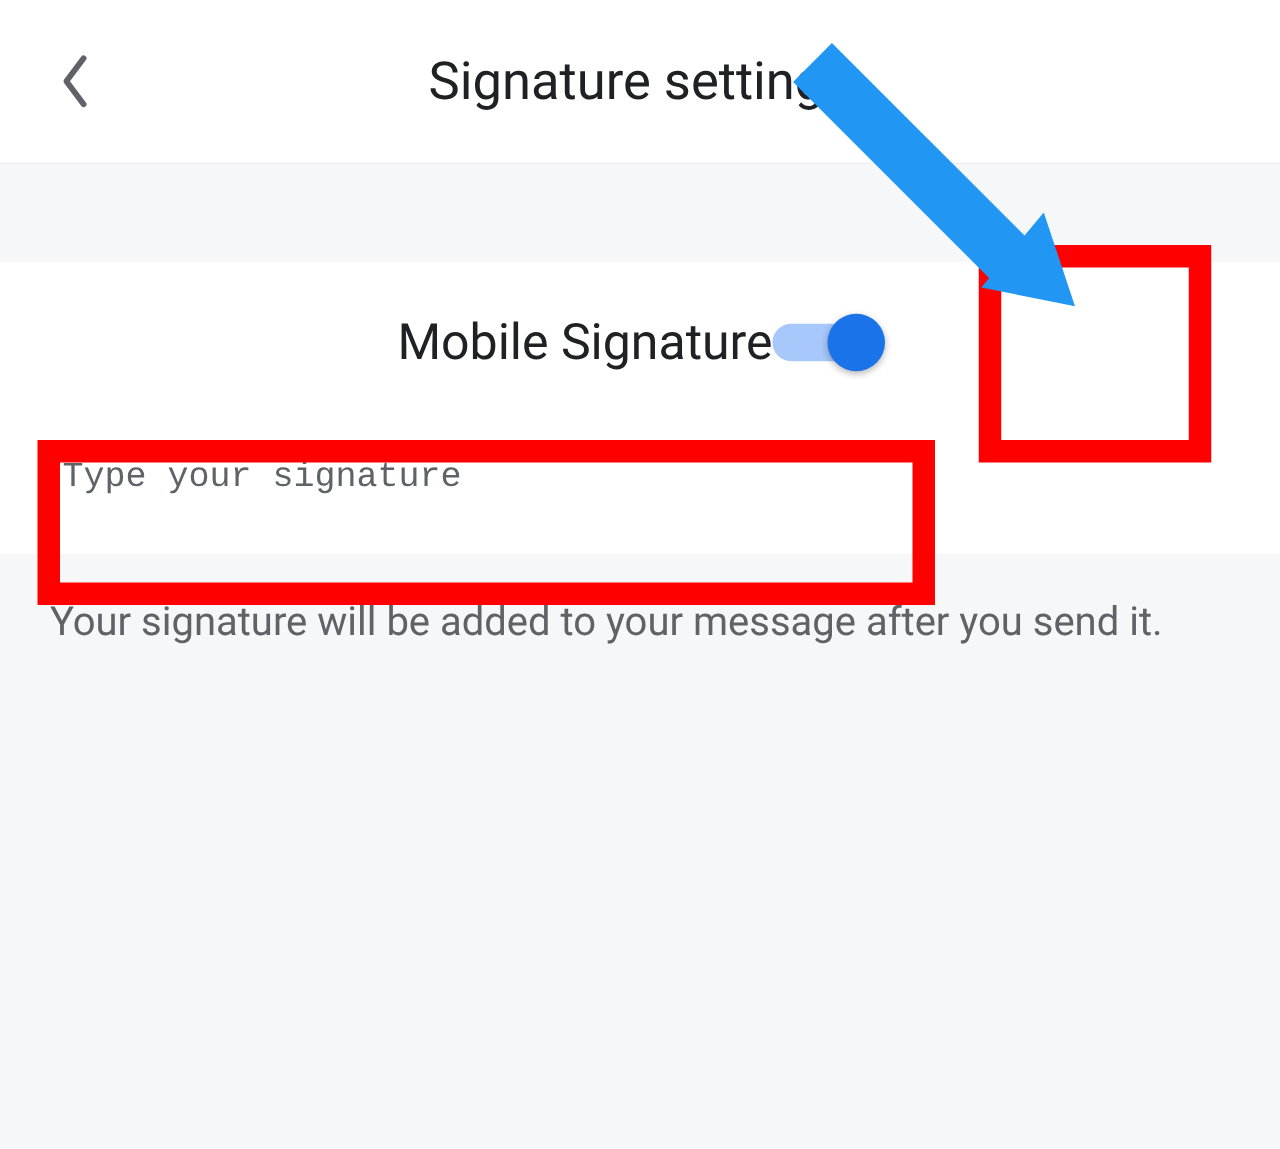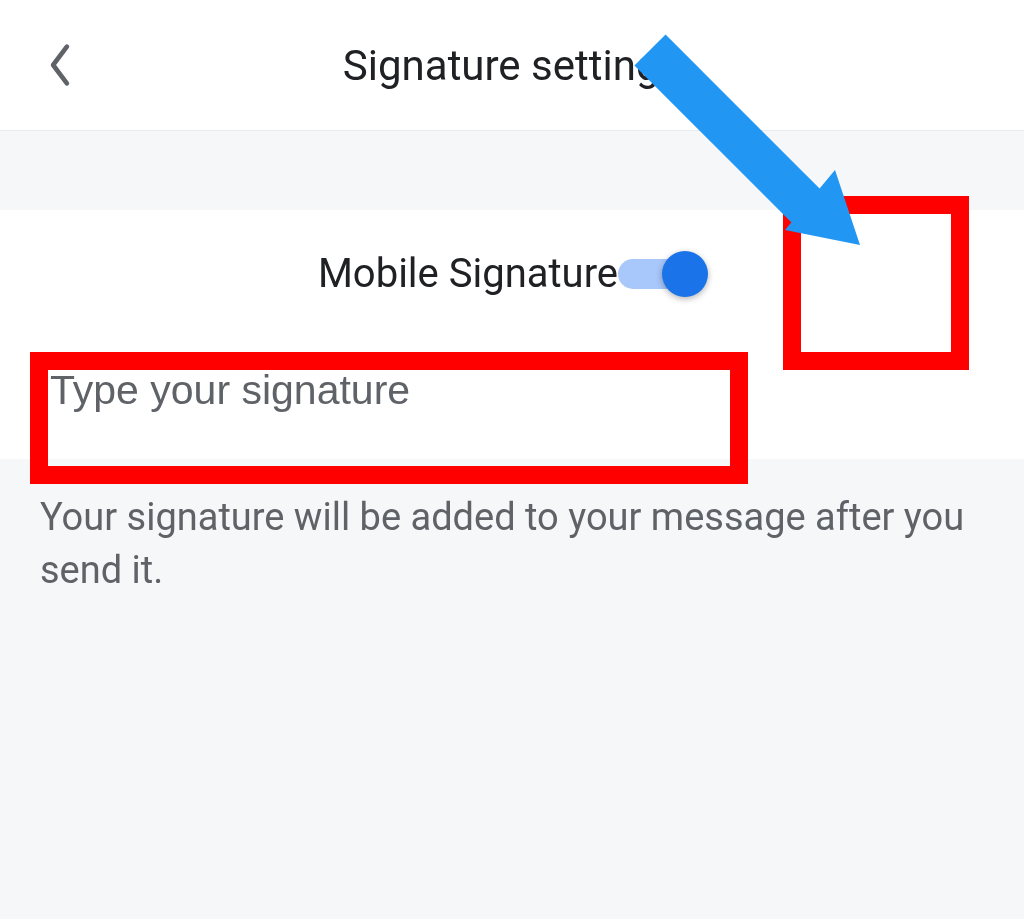--- a/index.html
+++ b/index.html
@@ -89,35 +89,35 @@
       box-shadow: 0 2px 6px rgba(0,0,0,0.3);
     }
     .input-row {
       background: #fff;
       padding: 30px 50px 45px 50px;
     }
     .signature-input {
       width: 100%;
       border: none;
       outline: none;
-      font-size: 41px;
+      font-size: 28px;
       color: #1d4ed8;
       background: transparent;
-      font-family: Liberation Sans, sans-serif;
+      font-family: Liberation Mono, monospace;
     }
     .signature-input::placeholder {
       color: #5f6368;
     }
     .footer-gray {
       background: #f6f7f8;
       padding: 32px 40px;
       height: 500px;
     }
     .helper-text {
-      font-size: 38px;
+      font-size: 32px;
       color: #5f6368;
       line-height: 1.4;
     }
 
     
     .highlight-box-1 {
       position: absolute;
       left: 783px;
       top: 196px;
       width: 186px;

